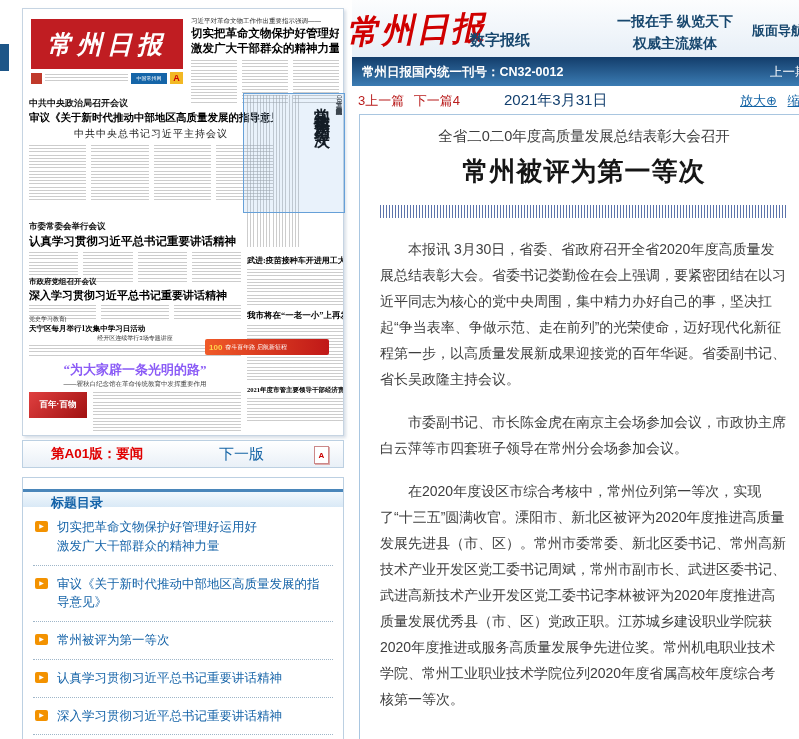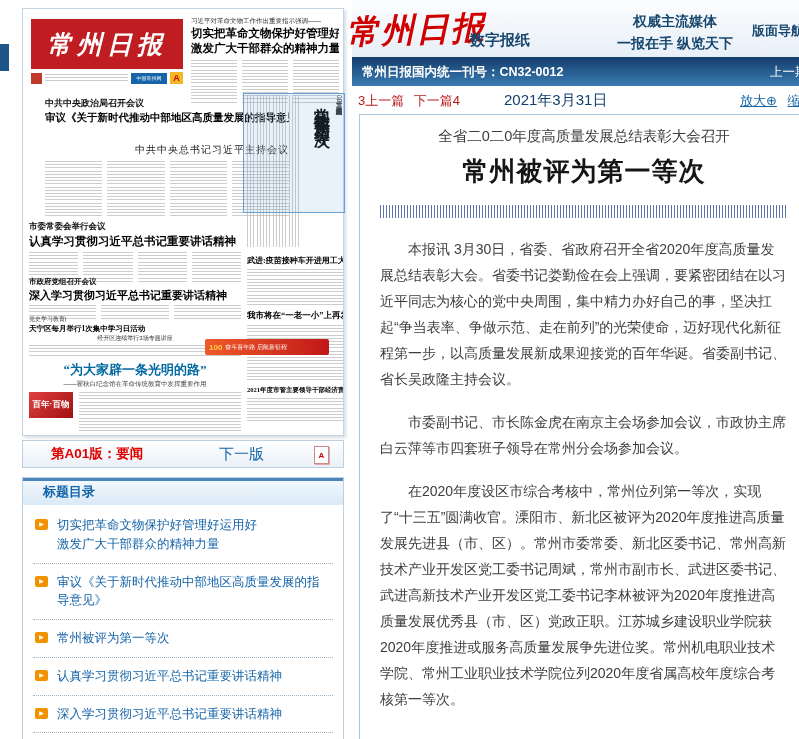--- a/index.html
+++ b/index.html
@@ -35,24 +35,24 @@
 
   .mtx { background-image:repeating-linear-gradient(to bottom,#a3a3a3 0,#a3a3a3 1px,transparent 1px,transparent 3.2px); opacity:.55; }
   .mtxv { background-image:repeating-linear-gradient(to right,#a3a3a3 0,#a3a3a3 1px,transparent 1px,transparent 3.2px); opacity:.55; }
   .mtx-cols { display:flex; gap:5px; }
   .mtx-cols > div { flex:1; background-image:repeating-linear-gradient(to bottom,#a3a3a3 0,#a3a3a3 1px,transparent 1px,transparent 3.2px); opacity:.55; }
 
   .fp-top-article { position:absolute; left:168px; top:8px; width:148px; }
   .fp-kicker-xs { font-size:6.5px; color:#333; white-space:nowrap; overflow:hidden; }
   .fp-top-hl { font-size:11.5px; font-weight:bold; color:#000; line-height:1.3; white-space:nowrap; overflow:hidden; }
 
-  .fp-s2 { position:absolute; left:22px; top:88px; width:244px; }
+  .fp-s2 { position:absolute; left:6px; top:88px; width:244px; }
   .fp-kicker-s { font-size:9px; font-weight:bold; color:#111; }
   .fp-s2-hl { font-size:10.5px; font-weight:bold; color:#000; white-space:nowrap; overflow:hidden; margin-top:1px; }
-  .fp-s2-sub { font-family:"Liberation Serif","DejaVu Serif",serif; font-size:10px; text-align:right; letter-spacing:1px; color:#222; margin-top:18px; }
+  .fp-s2-sub { font-family:"Liberation Serif","DejaVu Serif",serif; font-size:10px; text-align:center; letter-spacing:1px; color:#222; margin-top:2px; }
 
   .fp-vert-zone { position:absolute; left:224px; top:86px; width:96px; height:152px; }
   .fp-vert-kicker { position:absolute; right:0; top:0; height:100%; writing-mode:vertical-rl; font-size:6.5px; color:#333; }
   .fp-vert-title { position:absolute; right:11px; top:0; writing-mode:vertical-rl;
     font-family:"Liberation Serif","DejaVu Serif",serif; font-weight:bold; font-size:16px; letter-spacing:3px; color:#000; }
   .fp-vert-mtx { position:absolute; left:0; top:0; width:54px; height:100%; }
   .fp-vert-highlight { position:absolute; left:220px; top:84px; width:102px; height:120px;
     border:1px solid #66a0d8; background:rgba(120,175,230,.16); z-index:5; }
 
   .fp-right-col { position:absolute; left:224px; top:246px; width:96px; }
@@ -67,41 +67,41 @@
   .fp-s5a-hl { font-family:"Liberation Serif","DejaVu Serif",serif; font-weight:bold; font-size:9px; color:#000; line-height:1.25; }
   .fp-s5b { flex:1; }
   .fp-s5b-hl { font-family:"Liberation Serif","DejaVu Serif",serif; font-weight:bold; font-size:7.5px; white-space:nowrap; overflow:hidden; color:#000; }
   .fp-kicker-xxs { font-size:6px; color:#333; }
   .fp-s5b-sub { font-size:6px; color:#333; text-align:center; }
   .fp-banner { position:absolute; left:182px; top:330px; width:124px; height:14px; z-index:4;
     background:linear-gradient(90deg,#f05a28,#c01818); border-radius:2px; color:#fff;
     display:flex; align-items:center; gap:3px; padding:8px 4px; font-size:6px; white-space:nowrap; overflow:hidden; }
   .fp-banner b { color:#ffd24a; font-size:8px; }
   .fp-s6 { position:absolute; left:6px; top:352px; width:212px; }
-  .fp-s6-hl { font-family:"Liberation Serif","DejaVu Serif",serif; font-weight:bold; font-size:13px; text-align:center; color:#0369a1; }
+  .fp-s6-hl { font-family:"Liberation Serif","DejaVu Serif",serif; font-weight:bold; font-size:13px; text-align:center; color:#8b5cf6; }
   .fp-s6-sub { font-size:6.5px; text-align:center; color:#444; margin-top:1px; }
   .fp-s6-row { display:flex; gap:6px; margin-top:3px; }
-  .fp-centenary { width:44px; height:26px; flex:none; background:linear-gradient(135deg,#e04040,#a01010);
+  .fp-centenary { width:58px; height:26px; flex:none; background:linear-gradient(135deg,#e04040,#a01010);
     color:#fff; font-weight:bold; font-size:8.5px; display:flex; align-items:center; justify-content:center; }
 
   
   #page-bar {
     position:absolute; left:22px; top:440px; width:322px; height:28px;
     border:1px solid #bcd0e2; background:linear-gradient(#ffffff,#e9f0f7);
     display:flex; align-items:center;
   }
   #page-bar .page-label { color:#e00000; font-weight:bold; font-size:13.5px; margin-left:28px; }
   #page-bar .next-page { position:absolute; left:196px; color:#1464a5; font-size:15px; cursor:pointer; }
   .pdf-icon { position:absolute; right:14px; top:5px; width:15px; height:18px; background:#fff; border:1px solid #c88;
     box-shadow:1px 1px 0 #daa; color:#c00; font-weight:bold; font-size:8px; text-align:center; line-height:17px; }
 
   
   #toc-box { position:absolute; left:22px; top:477px; width:322px; height:263px; border:1px solid #bcd0e2; border-bottom:0; background:#fff; }
-  #toc-header { height:27px; border-top:3px solid #4a86ba; background:linear-gradient(#f2f8fd,#d9e9f6);
-    line-height:22px; padding-left:20px; color:#1563a8; font-weight:bold; font-size:13px; }
+  #toc-header { height:18px; border-top:3px solid #4a86ba; background:linear-gradient(#f2f8fd,#d9e9f6);
+    line-height:22px; padding-left:28px; color:#1563a8; font-weight:bold; font-size:13px;margin-top:11px; }
   #toc-list { padding:2px 10px 0 10px; }
   .toc-item { display:flex; gap:9px; padding:9px 2px; border-bottom:1px dotted #9fb6c9; align-items:flex-start; cursor:pointer; }
   .toc-icon { width:13px; height:11px; flex:none; margin-top:3px; background:#f39200; border-radius:2px;
     color:#fff; font-size:6px; line-height:11px; text-align:center; }
   .toc-text { font-size:12.5px; color:#1563a8; line-height:1.5; }
   .toc-text span { display:block; }
 
   
   #right-region { position:absolute; left:352px; top:0; width:447px; height:739px; }
   #site-header { position:absolute; left:0; top:0; width:447px; height:57px; background:linear-gradient(#fcfdfe,#e7eff7); }
@@ -274,22 +274,22 @@
     </div>
 
   </div>
 </div>
 
 <div id="right-region">
   <div id="site-header">
     <div id="site-logo">常州日报</div>
     <div id="digital-label">数字报纸</div>
     <div id="slogan">
+      <div>一报在手 纵览天下</div>
       <div>权威主流媒体</div>
-      <div>一报在手 纵览天下</div>
     </div>
     <div id="layout-nav">版面导航</div>
   </div>
 
   <div id="issn-bar">
     <span class="issn">常州日报国内统一刊号：CN32-0012</span>
     <span class="prev-issue">上一期</span>
   </div>
 
   <div id="article-toolbar">

